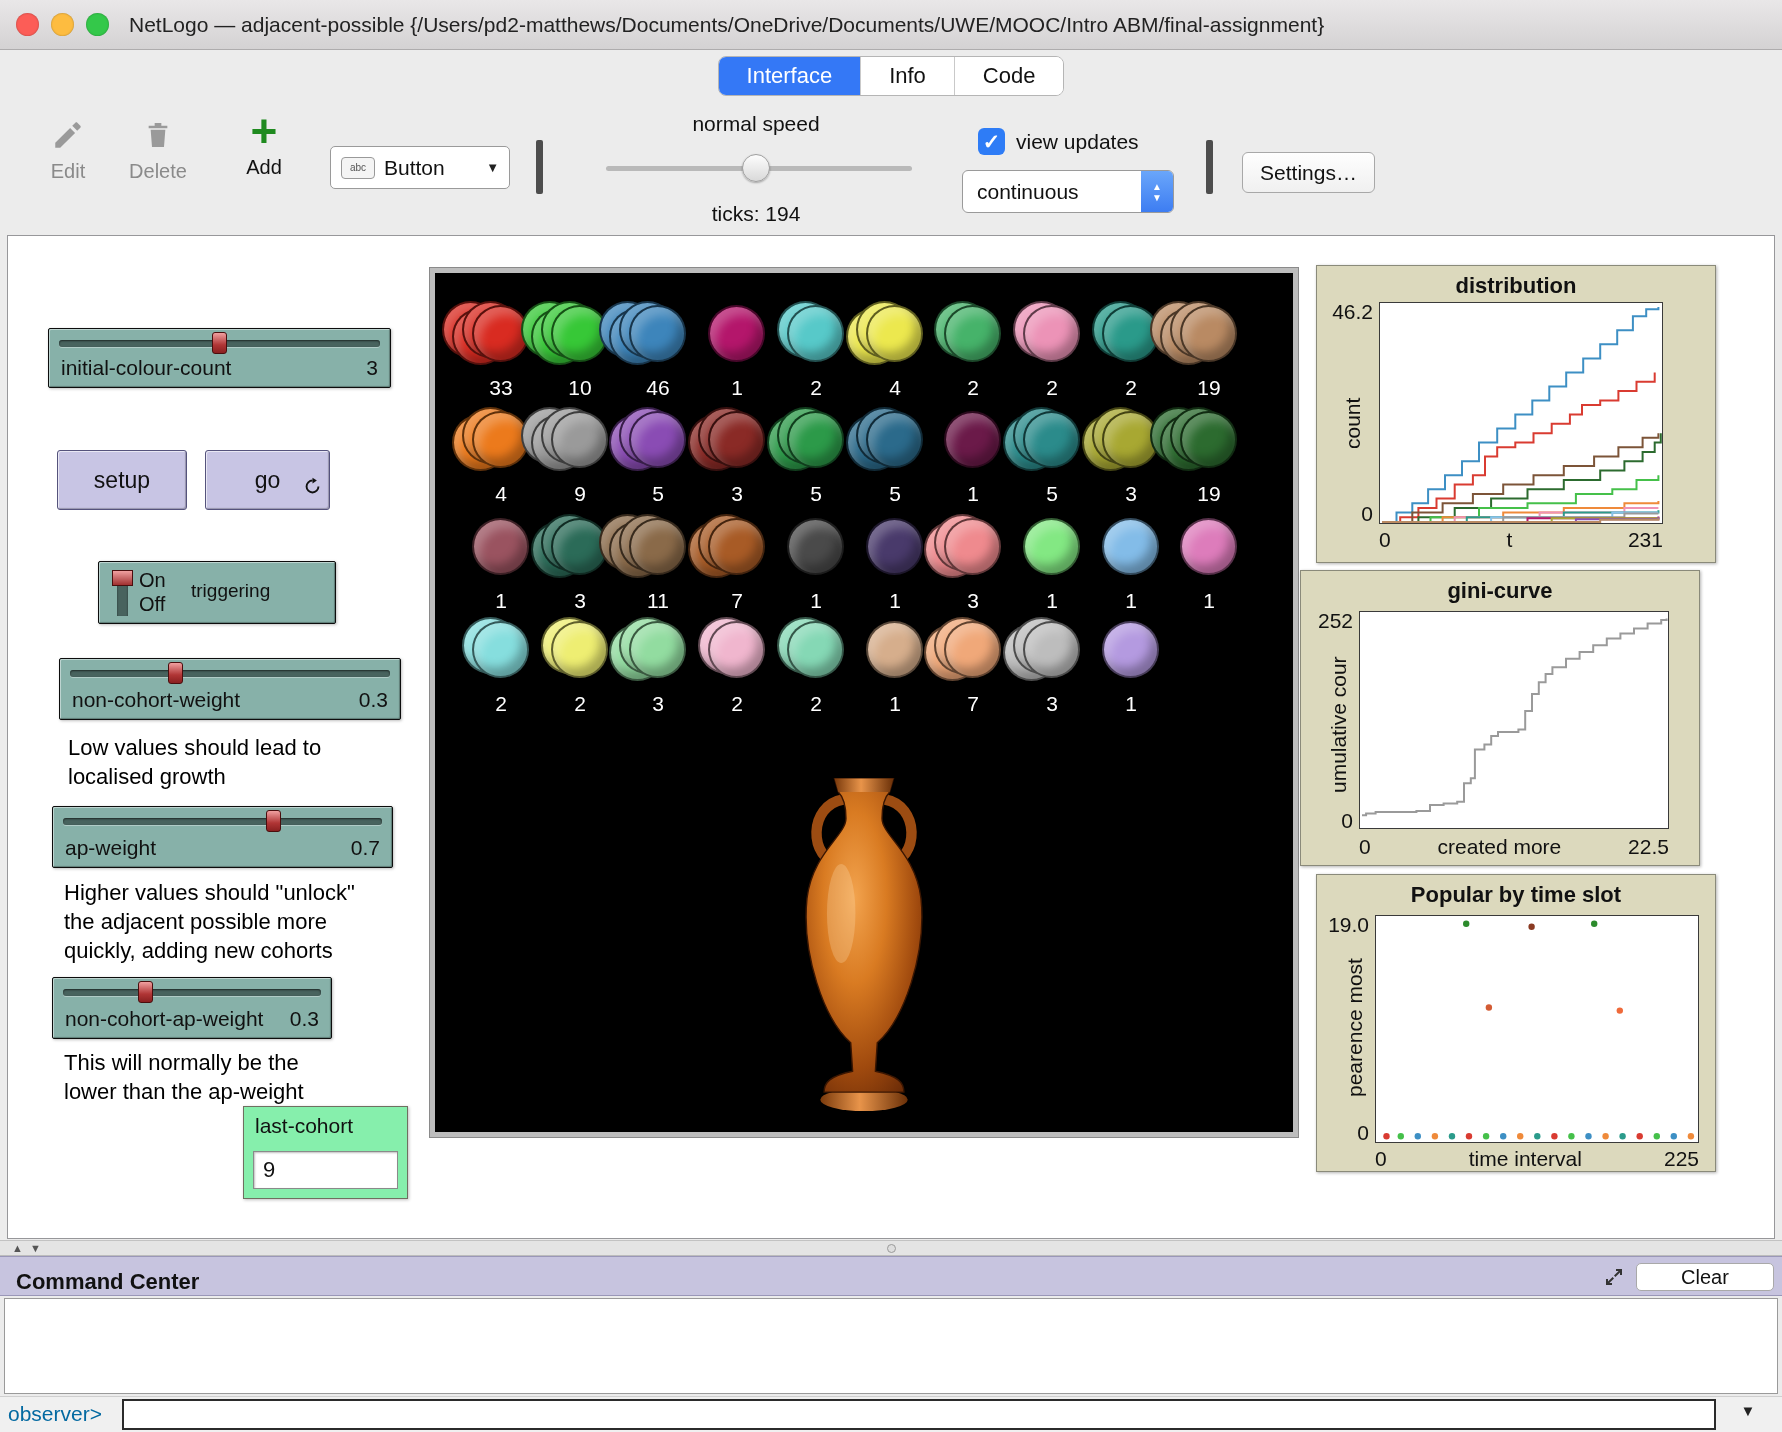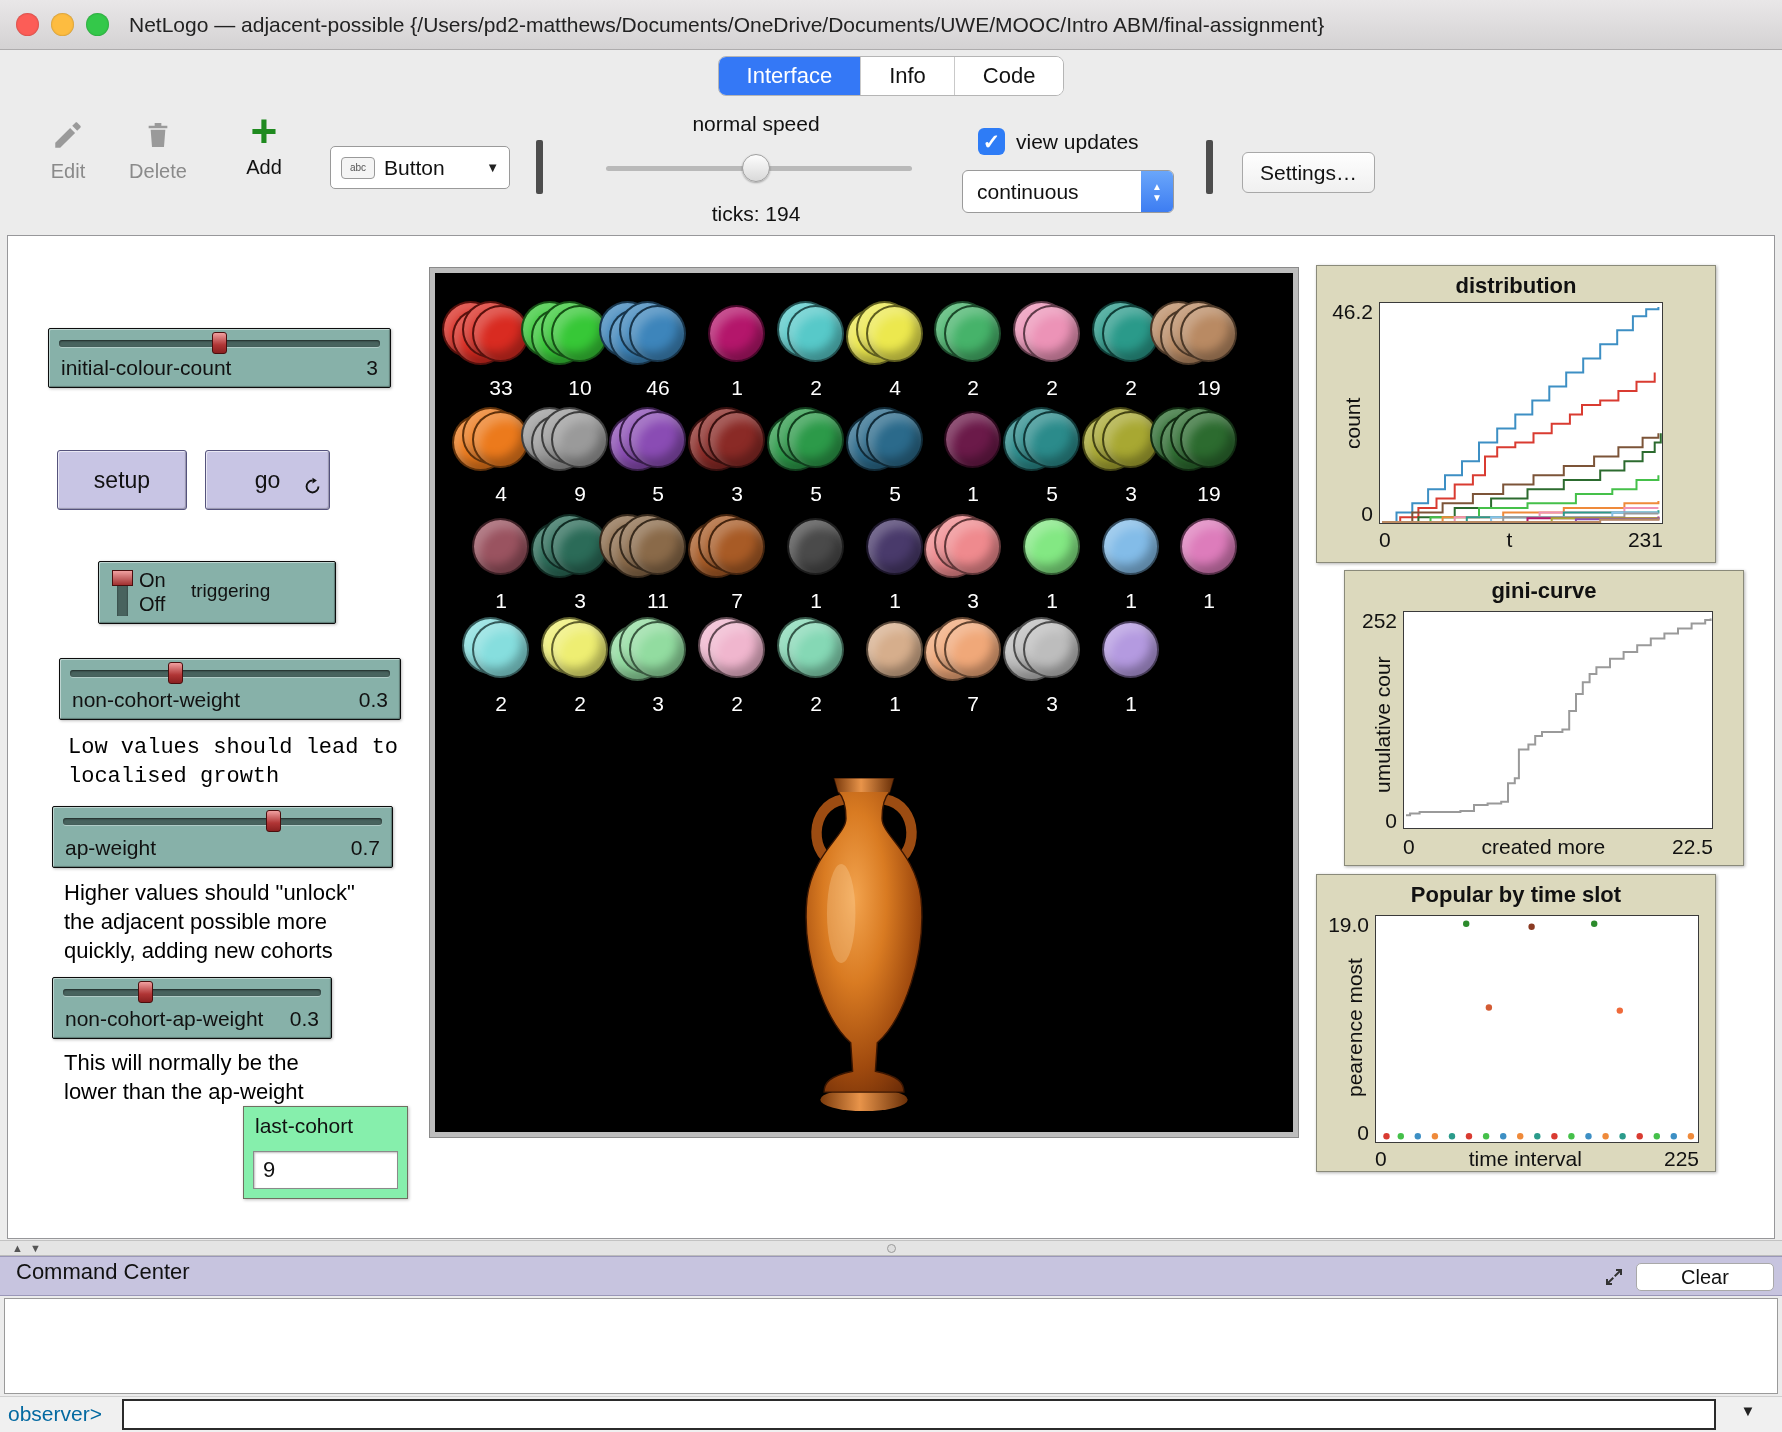--- a/index.html
+++ b/index.html
@@ -101,21 +101,21 @@
   .ylab { position:absolute; font-size:21px; transform-origin:0 0; transform:rotate(-90deg); white-space:nowrap; }
   .xrow { position:absolute; display:flex; justify-content:space-between; font-size:21px; }
   
   .splitter { position:absolute; left:0; top:1240px; width:1782px; height:16px; background:#e4e4e4;
     border-top:1px solid #c2c2c2; border-bottom:1px solid #bcbcbc; }
   .split-tris { position:absolute; left:12px; top:1px; font-size:11px; color:#555; letter-spacing:7px; }
   .split-dot { position:absolute; left:887px; top:3px; width:9px; height:9px; border-radius:50%;
     border:1.5px solid #9a9a9a; background:#dedede; }
   .cc-header { position:absolute; left:0; top:1256px; width:1782px; height:40px; background:#c7c4df;
     border-top:1px solid #9a97b8; border-bottom:1px solid #9a97b8; }
-  .cc-title { position:absolute; left:16px; top:2px; font-size:22px; font-weight:normal; }
+  .cc-title { position:absolute; left:16px; top:12px; font-size:22px; font-weight:bold; }
   .cc-export { position:absolute; left:1600px; top:6px; width:28px; height:28px; display:flex; align-items:center; justify-content:center; }
   .cc-clear { position:absolute; left:1636px; top:6px; width:138px; height:28px; background:#fff;
     border:1px solid #a9a9a9; border-radius:5px; font-size:20px; display:flex; align-items:center; justify-content:center; }
   .cc-output { position:absolute; left:4px; top:1298px; width:1774px; height:96px; background:#fff; border:1px solid #9a9a9a; }
   .obs-row { position:absolute; left:0; top:1396px; width:1782px; height:36px; background:#f0f0f0; border-top:1px solid #cfcfcf; }
   .obs-label { position:absolute; left:8px; top:5px; font-size:21px; color:#0369a1; }
   .obs-input { position:absolute; left:122px; top:2px; width:1594px; height:31px; background:#fff;
     border:2px solid #2b2b2b; font-size:20px; font-family:"Liberation Sans",sans-serif; padding:0 8px; }
   .obs-dd { position:absolute; left:1726px; top:5px; width:44px; height:26px; text-align:center; font-size:15px; color:#222; }
 </style>
@@ -225,21 +225,21 @@
 
 <div class="nl-slider" style="left:59px; top:658px; width:342px; height:62px;">
   <div class="nl-track">
     <div class="nl-thumb" style="left: calc(33% - 8px);"></div>
   </div>
   <div class="nl-labels">
     <span>non-cohort-weight</span>
     <span>0.3</span>
   </div>
 </div>
-<div class="nl-note" style="left:68px; top:733px;font-family:Liberation Mono, monospace;">Low values should lead to
+<div class="nl-note" style="left:68px; top:733px;">Low values should lead to
 localised growth</div>
 
 <div class="nl-slider" style="left:52px; top:806px; width:341px; height:62px;">
   <div class="nl-track">
     <div class="nl-thumb" style="left: calc(66% - 8px);"></div>
   </div>
   <div class="nl-labels">
     <span>ap-weight</span>
     <span>0.7</span>
   </div>
@@ -445,21 +445,21 @@
       <path d="M2.0,219.0H195.9V216.2H278.4V214.3" fill="none" stroke="#8a4cb4" stroke-width="2"></path>
       <path d="M2.0,219.0H220.2V216.7H278.4V215.3" fill="none" stroke="#b98a63" stroke-width="2"></path>
     </svg>
   <div class="xrow" style="left:62px; top:262px; width:284px;">
     <span>0</span>
     <span>t</span>
     <span>231</span>
   </div>
 </div>
 
-<div class="plot" style="left:1344px; top:570px; height:296px;text-decoration:underline;">
+<div class="plot" style="left:1300px; top:570px; height:296px;text-decoration:underline;">
   <div class="plot-title">gini-curve</div>
   <div class="ax r" style="left:2px; top:38px; width:50px;">252</div>
   <div class="ax r" style="left:18px; top:238px; width:34px;">0</div>
   <div class="ylab" style="left:26px; top:222px;">umulative cour</div>
   <svg class="plot-canvas" style="left:58px; top:40px;" width="310" height="218">
       <path d="M2.0,203.2H6.1V201.5H15.6V199.9H29.2V199.9H56.4V199.0H70.0V193.1H83.6V191.4H97.2V189.8H104.0V171.3H110.8V166.2H114.9V137.6H124.4V132.6H131.2V124.1H138.0V119.9H158.4V117.4H165.2V98.9H172.0V82.1H178.8V70.3H185.6V61.9H192.4V55.2H206.0V46.7H219.6V40.0H233.2V33.3H246.8V26.6H260.4V21.5H274.0V16.5H287.6V11.4H301.2V8.0H306.6V6.4" fill="none" stroke="#9a9a9a" stroke-width="2"></path>
     </svg>
   <div class="xrow" style="left:58px; top:264px; width:310px;">
     <span>0</span>
     <span>created more</span>

